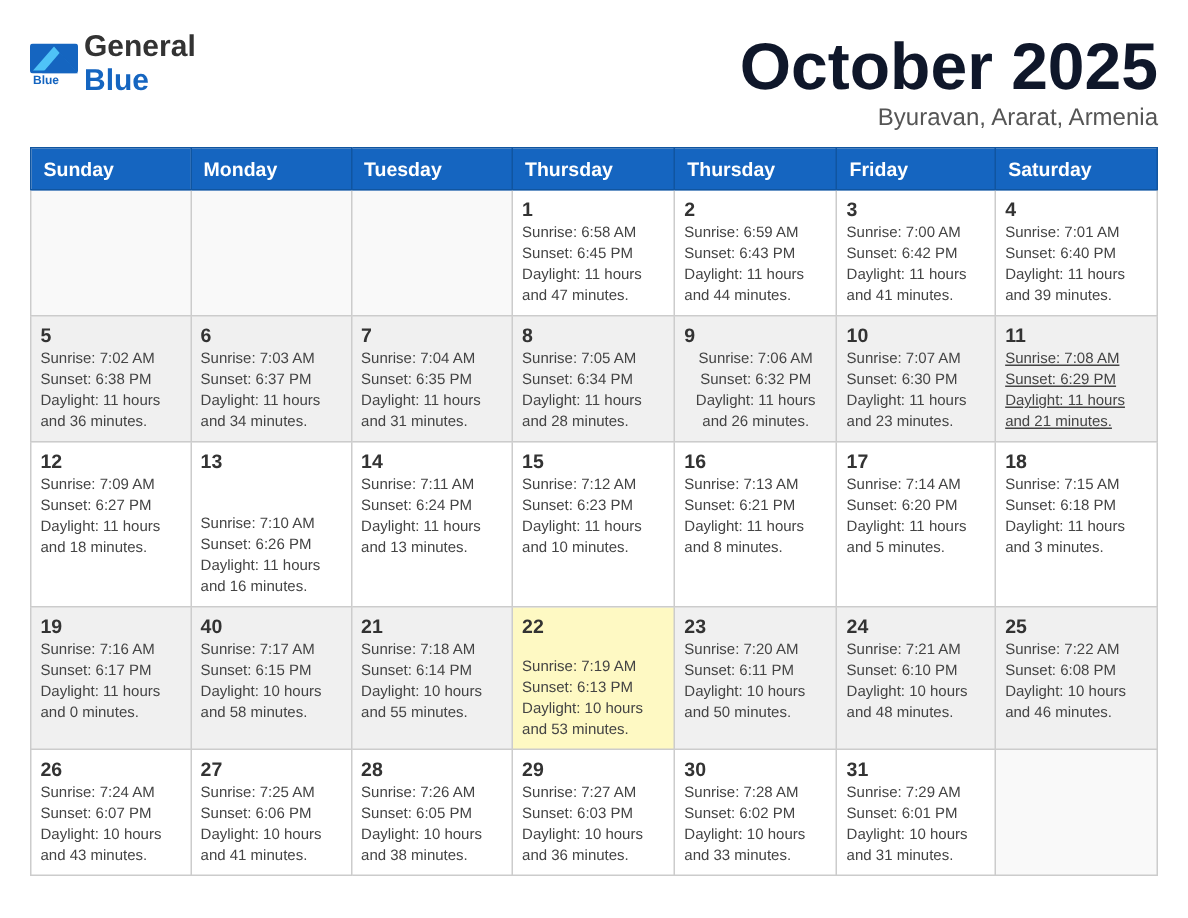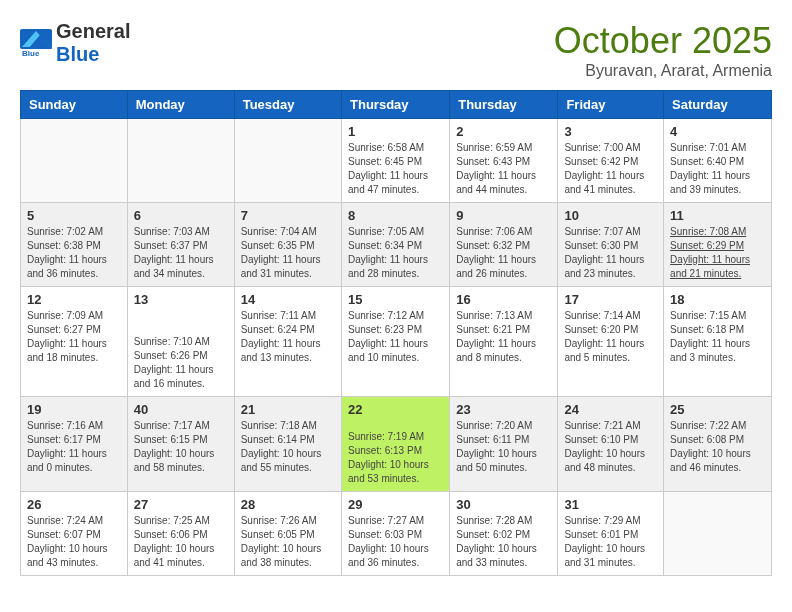--- a/index.html
+++ b/index.html
@@ -23,23 +23,23 @@
     }
     .logo-row {
       display: flex;
       align-items: center;
       gap: 4px;
     }
     .title-section {
       text-align: right;
     }
     .month-year {
-      font-size: 36px;
-      font-weight: normal;
-      color: #4d7c0f;
+      font-size: 44px;
+      font-weight: bold;
+      color: #0f172a;
     }
     .location {
       font-size: 16px;
       color: #555;
     }
     .calendar {
       width: 100%;
       border-collapse: collapse;
       border: 1px solid #ccc;
     }
@@ -178,21 +178,21 @@
         </td>
         <td style="background: rgb(240, 240, 240);">
           <span class="day-number">8</span>
           <div class="day-info" style="white-space: pre-line;">Sunrise: 7:05 AM
 Sunset: 6:34 PM
 Daylight: 11 hours
 and 28 minutes.</div>
         </td>
         <td style="background: rgb(240, 240, 240);">
           <span class="day-number">9</span>
-          <div class="day-info" style="white-space: pre-line;">Sunrise: 7:06 AM
+          <div class="day-info" style="white-space: pre-line; text-align: center;">Sunrise: 7:06 AM
 Sunset: 6:32 PM
 Daylight: 11 hours
 and 26 minutes.</div>
         </td>
         <td style="background: rgb(240, 240, 240);">
           <span class="day-number">10</span>
           <div class="day-info" style="white-space: pre-line;">Sunrise: 7:07 AM
 Sunset: 6:30 PM
 Daylight: 11 hours
 and 23 minutes.</div>
@@ -271,21 +271,21 @@
 Daylight: 10 hours
 and 58 minutes.</div>
         </td>
         <td style="background: rgb(240, 240, 240);">
           <span class="day-number">21</span>
           <div class="day-info" style="white-space: pre-line;">Sunrise: 7:18 AM
 Sunset: 6:14 PM
 Daylight: 10 hours
 and 55 minutes.</div>
         </td>
-        <td style="background: #bef264;">
+        <td style="background: #fef9c3;">
           <span class="day-number">22</span>
           <div class="day-info" style="white-space: pre-line; margin-top: 13px;">Sunrise: 7:19 AM
 Sunset: 6:13 PM
 Daylight: 10 hours
 and 53 minutes.</div>
         </td>
         <td style="background: rgb(240, 240, 240);">
           <span class="day-number">23</span>
           <div class="day-info" style="white-space: pre-line;">Sunrise: 7:20 AM
 Sunset: 6:11 PM

